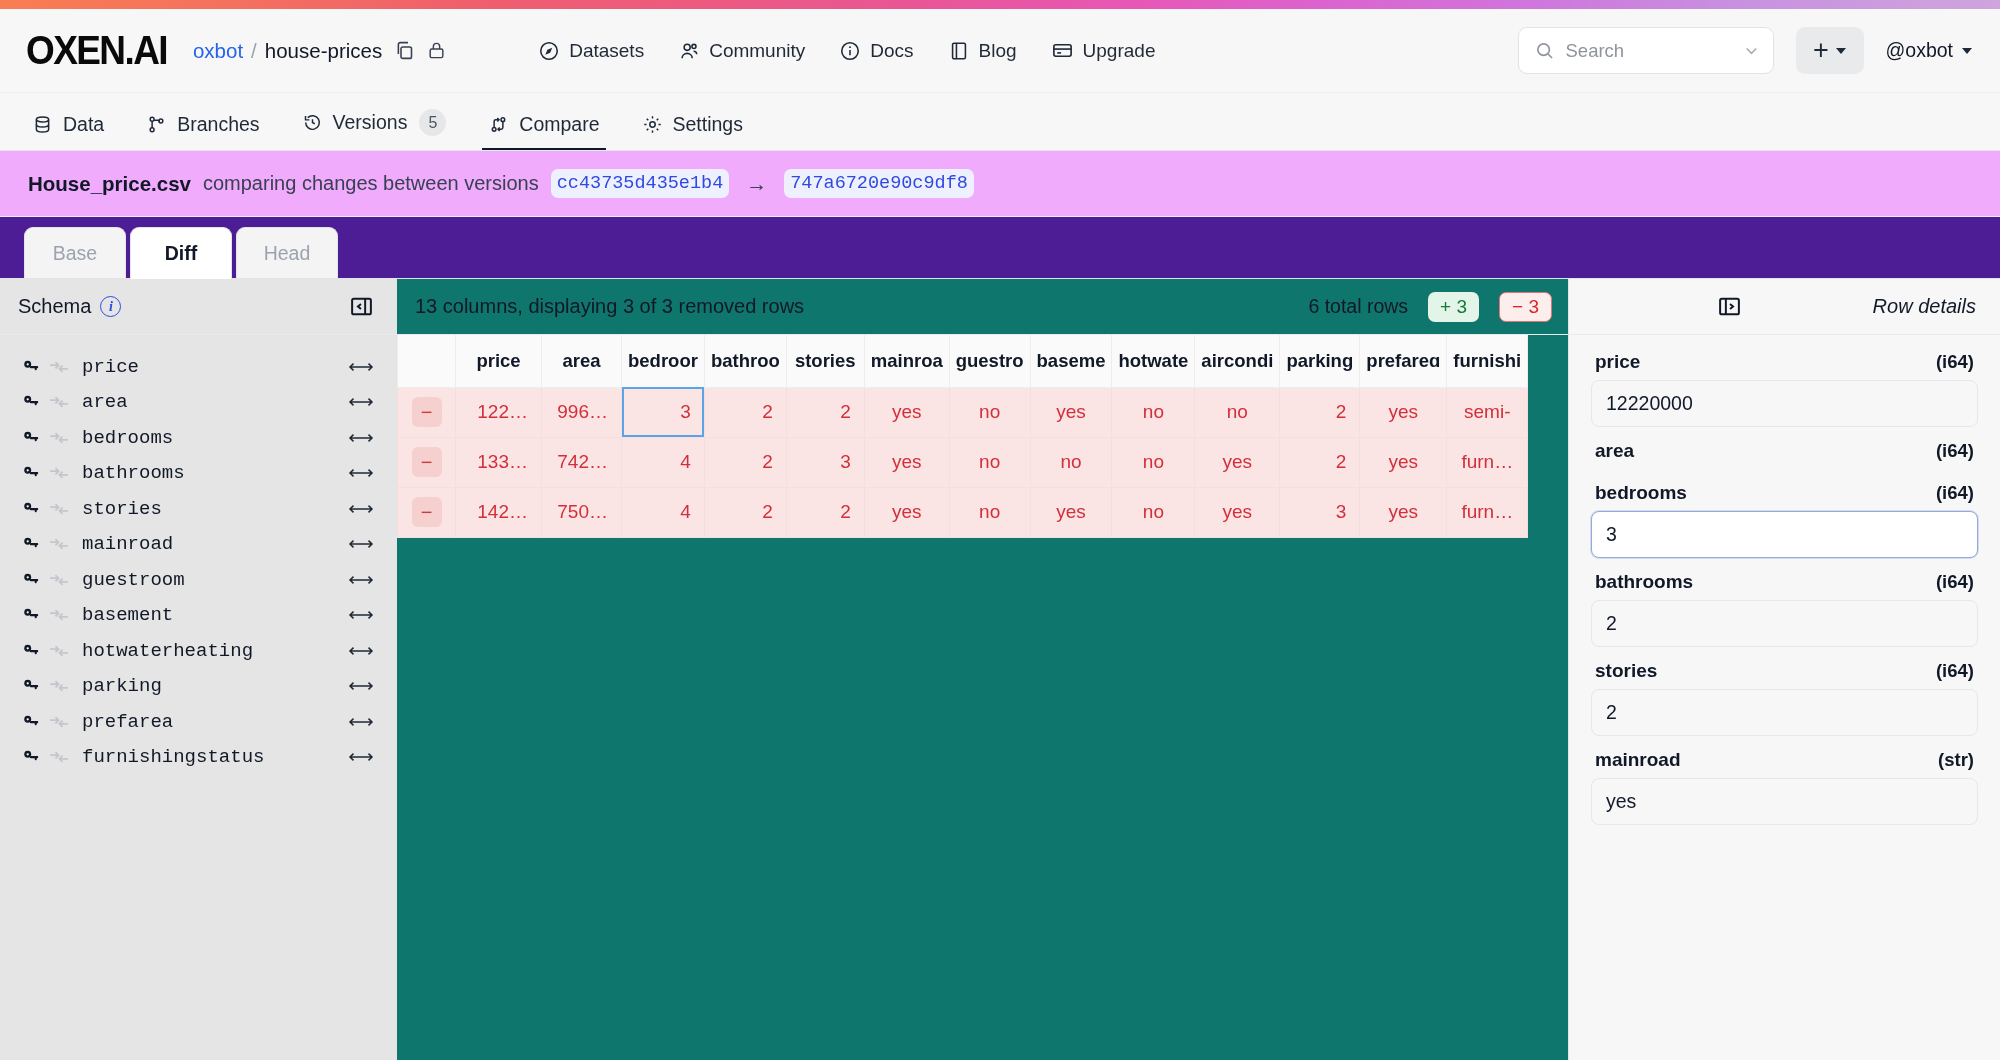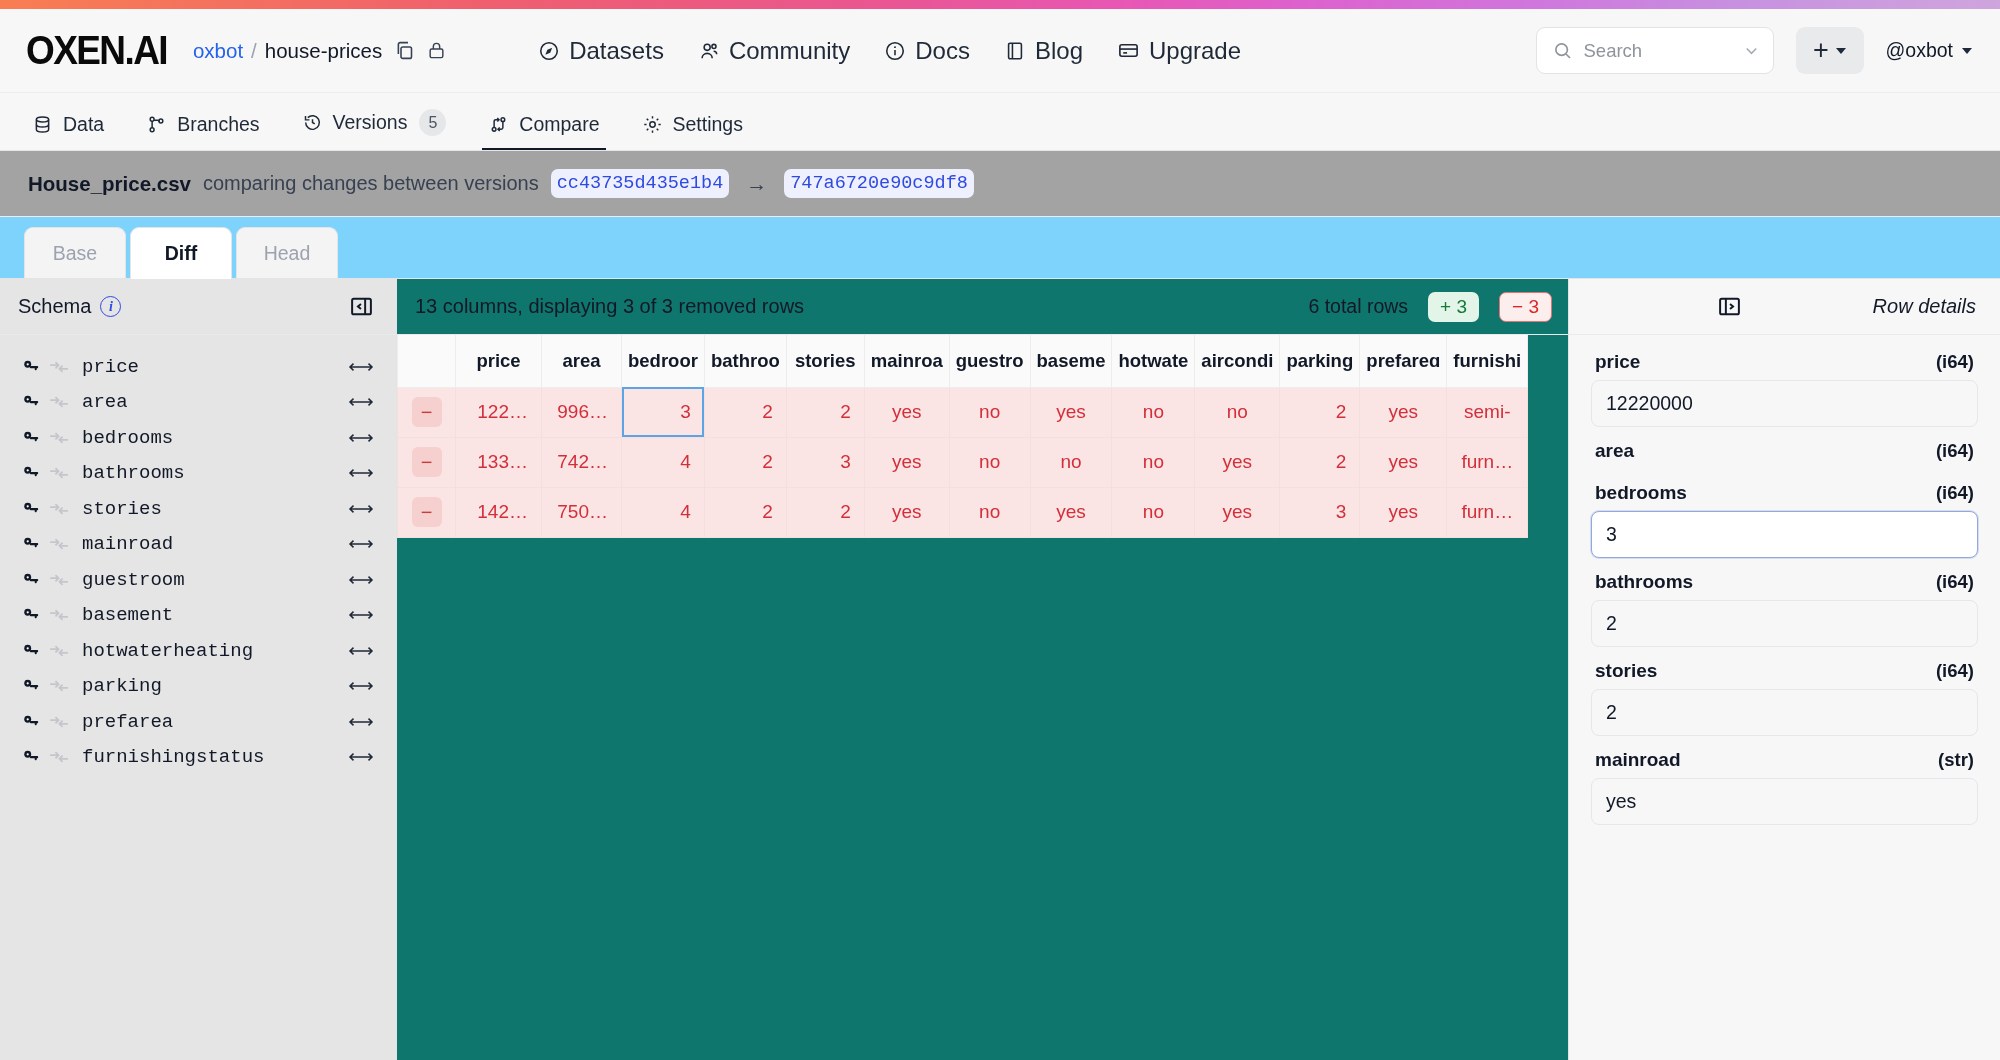--- a/index.html
+++ b/index.html
@@ -33,25 +33,25 @@
     color: #0a0a0a; white-space: nowrap;
     transform: scaleY(1.12); transform-origin: center;
   }
   .breadcrumb { display: flex; align-items: center; gap: 8px; margin-left: 26px; font-size: 20.5px; }
   .bc-owner { color: #2563eb; }
   .bc-sep { color: #9ca3af; }
   .bc-repo { color: #111827; }
   .bc-icon { display: inline-flex; align-items: center; color: #374151; margin-left: 4px; }
 
   .mainlinks { display: flex; align-items: center; gap: 34px; margin-left: 92px; }
-  .mlink { display: flex; align-items: center; gap: 9px; font-size: 24px; color: #1f2937; white-space: nowrap; justify-content: space-between; }
+  .mlink { display: flex; align-items: center; gap: 9px; font-size: 19px; color: #1f2937; white-space: nowrap; justify-content: space-between; }
 
   .topright { margin-left: auto; display: flex; align-items: center; gap: 22px; }
   .searchbox {
-    width: 238px; height: 47px; background: #ffffff;
+    width: 256px; height: 47px; background: #ffffff;
     border: 1px solid #e2e3e6; border-radius: 9px;
     display: flex; align-items: center; padding: 0 12px 0 15px; gap: 11px;
   }
   .searchbox .ph { color: #8f949c; font-size: 18.5px; flex: 1; }
   .plusbtn {
     width: 68px; height: 47px; background: #e9eaec; border-radius: 9px;
     display: flex; align-items: center; justify-content: center; gap: 7px;
   }
   .plusbtn .plus { font-size: 27px; color: #1f2937; line-height: 1; font-weight: 300; }
   .caret { width: 0; height: 0; border-left: 5.5px solid transparent; border-right: 5.5px solid transparent; border-top: 6.5px solid #1f2937; }
@@ -69,36 +69,36 @@
     border-bottom: 2.5px solid transparent; white-space: nowrap;
   }
   .rtab.active { border-bottom-color: #111827; }
   .countpill {
     background: #e6e7e9; color: #4b5563; border-radius: 999px;
     font-size: 16px; padding: 2px 9px; line-height: 1.45; margin-left: 2px;
   }
 
   
   .comparehdr {
-    height: 66px; flex: 0 0 auto; background: #a3a3a3;
+    height: 66px; flex: 0 0 auto; background: #f0abfc;
     display: flex; align-items: center; padding-left: 28px; gap: 12px;
     border-bottom: 1px solid #ededef;
   }
   .fname { font-size: 20.5px; font-weight: 700; color: #111827; }
   .ctext { font-size: 20px; color: #374151; }
   .hashpill {
     background: #eef0fe; color: #2f4ae0; border-radius: 7px;
     font-family: "Liberation Mono", monospace; font-size: 18.5px;
     padding: 4px 6px;
   }
   .arrow { font-size: 21px; color: #374151; margin: 0 5px; }
 
   
   .difftabs {
-    height: 62px; flex: 0 0 auto; background: #7dd3fc;
+    height: 62px; flex: 0 0 auto; background: #4c1d95;
     display: flex; align-items: flex-end; padding-left: 24px; gap: 4px;
     border-bottom: 1px solid #e3e4e6;
   }
   .dtab {
     width: 102px; height: 51px; display: flex; align-items: center; justify-content: center;
     font-size: 19.5px; color: #9ca3af; background: #f4f4f5;
     border: 1px solid #e3e4e6; border-bottom: none;
     border-top-left-radius: 9px; border-top-right-radius: 9px;
   }
   .dtab.active { background: #ffffff; color: #111827; font-weight: 700; position: relative; z-index: 3; }

